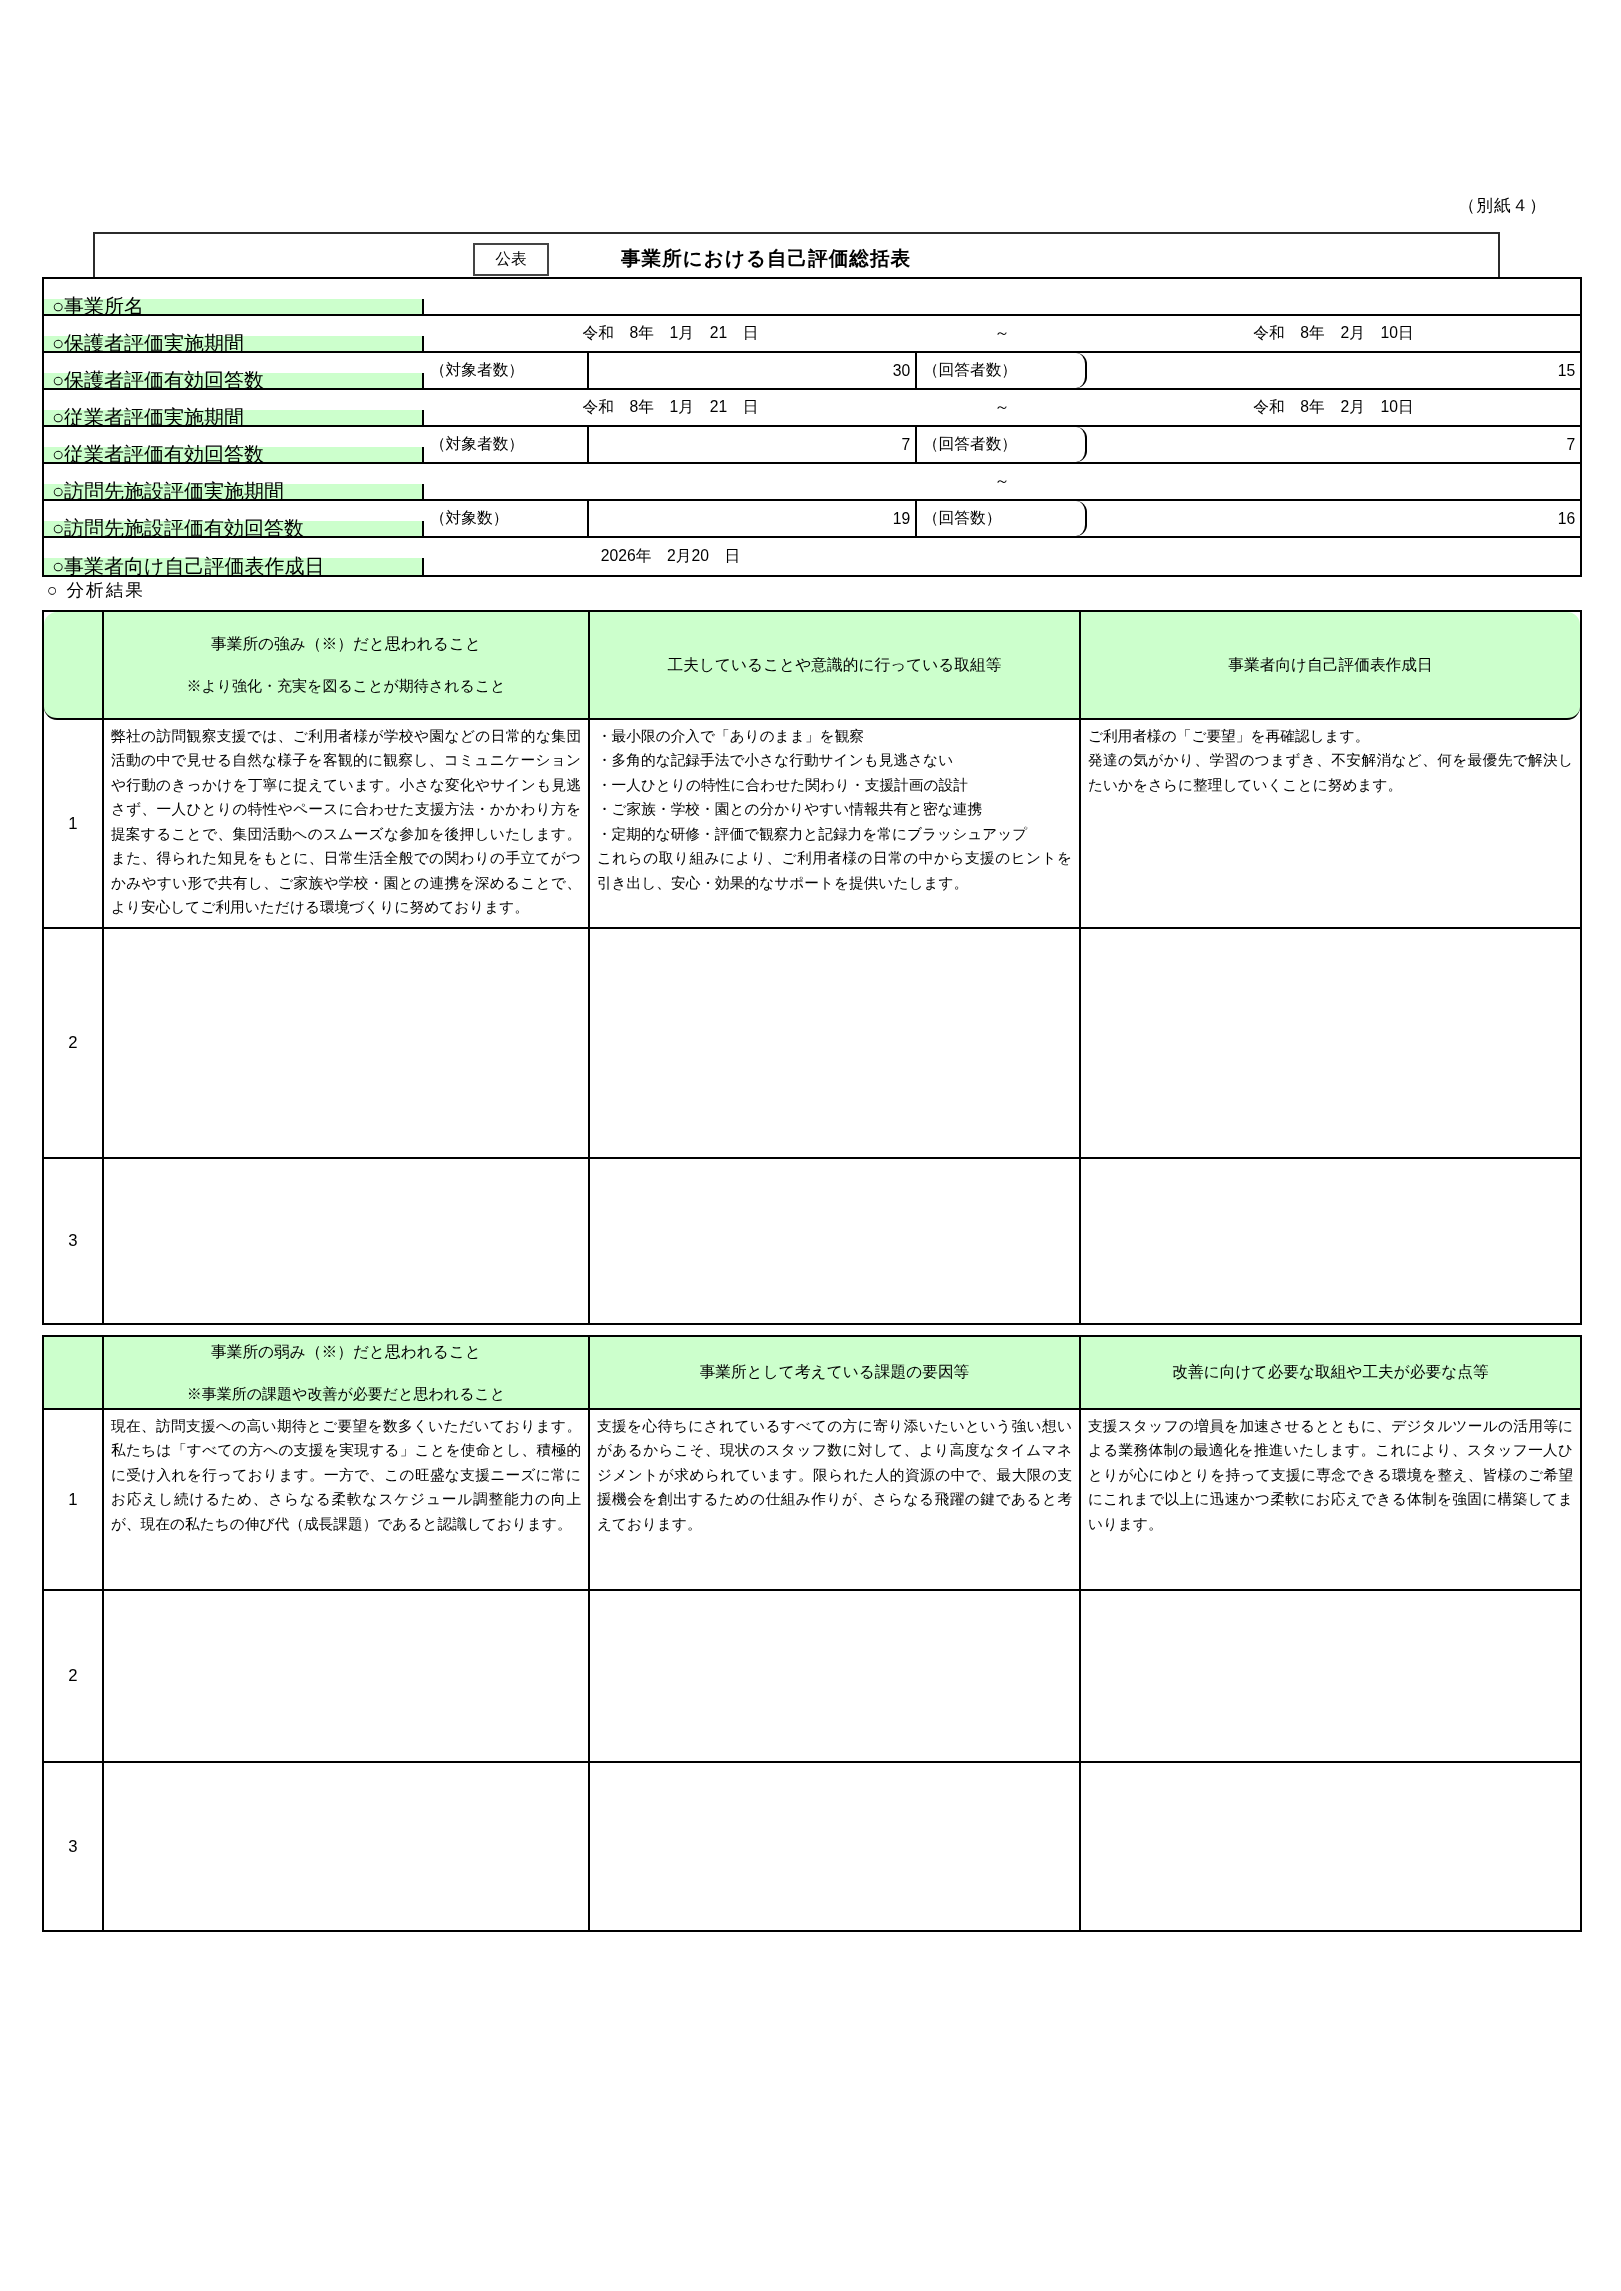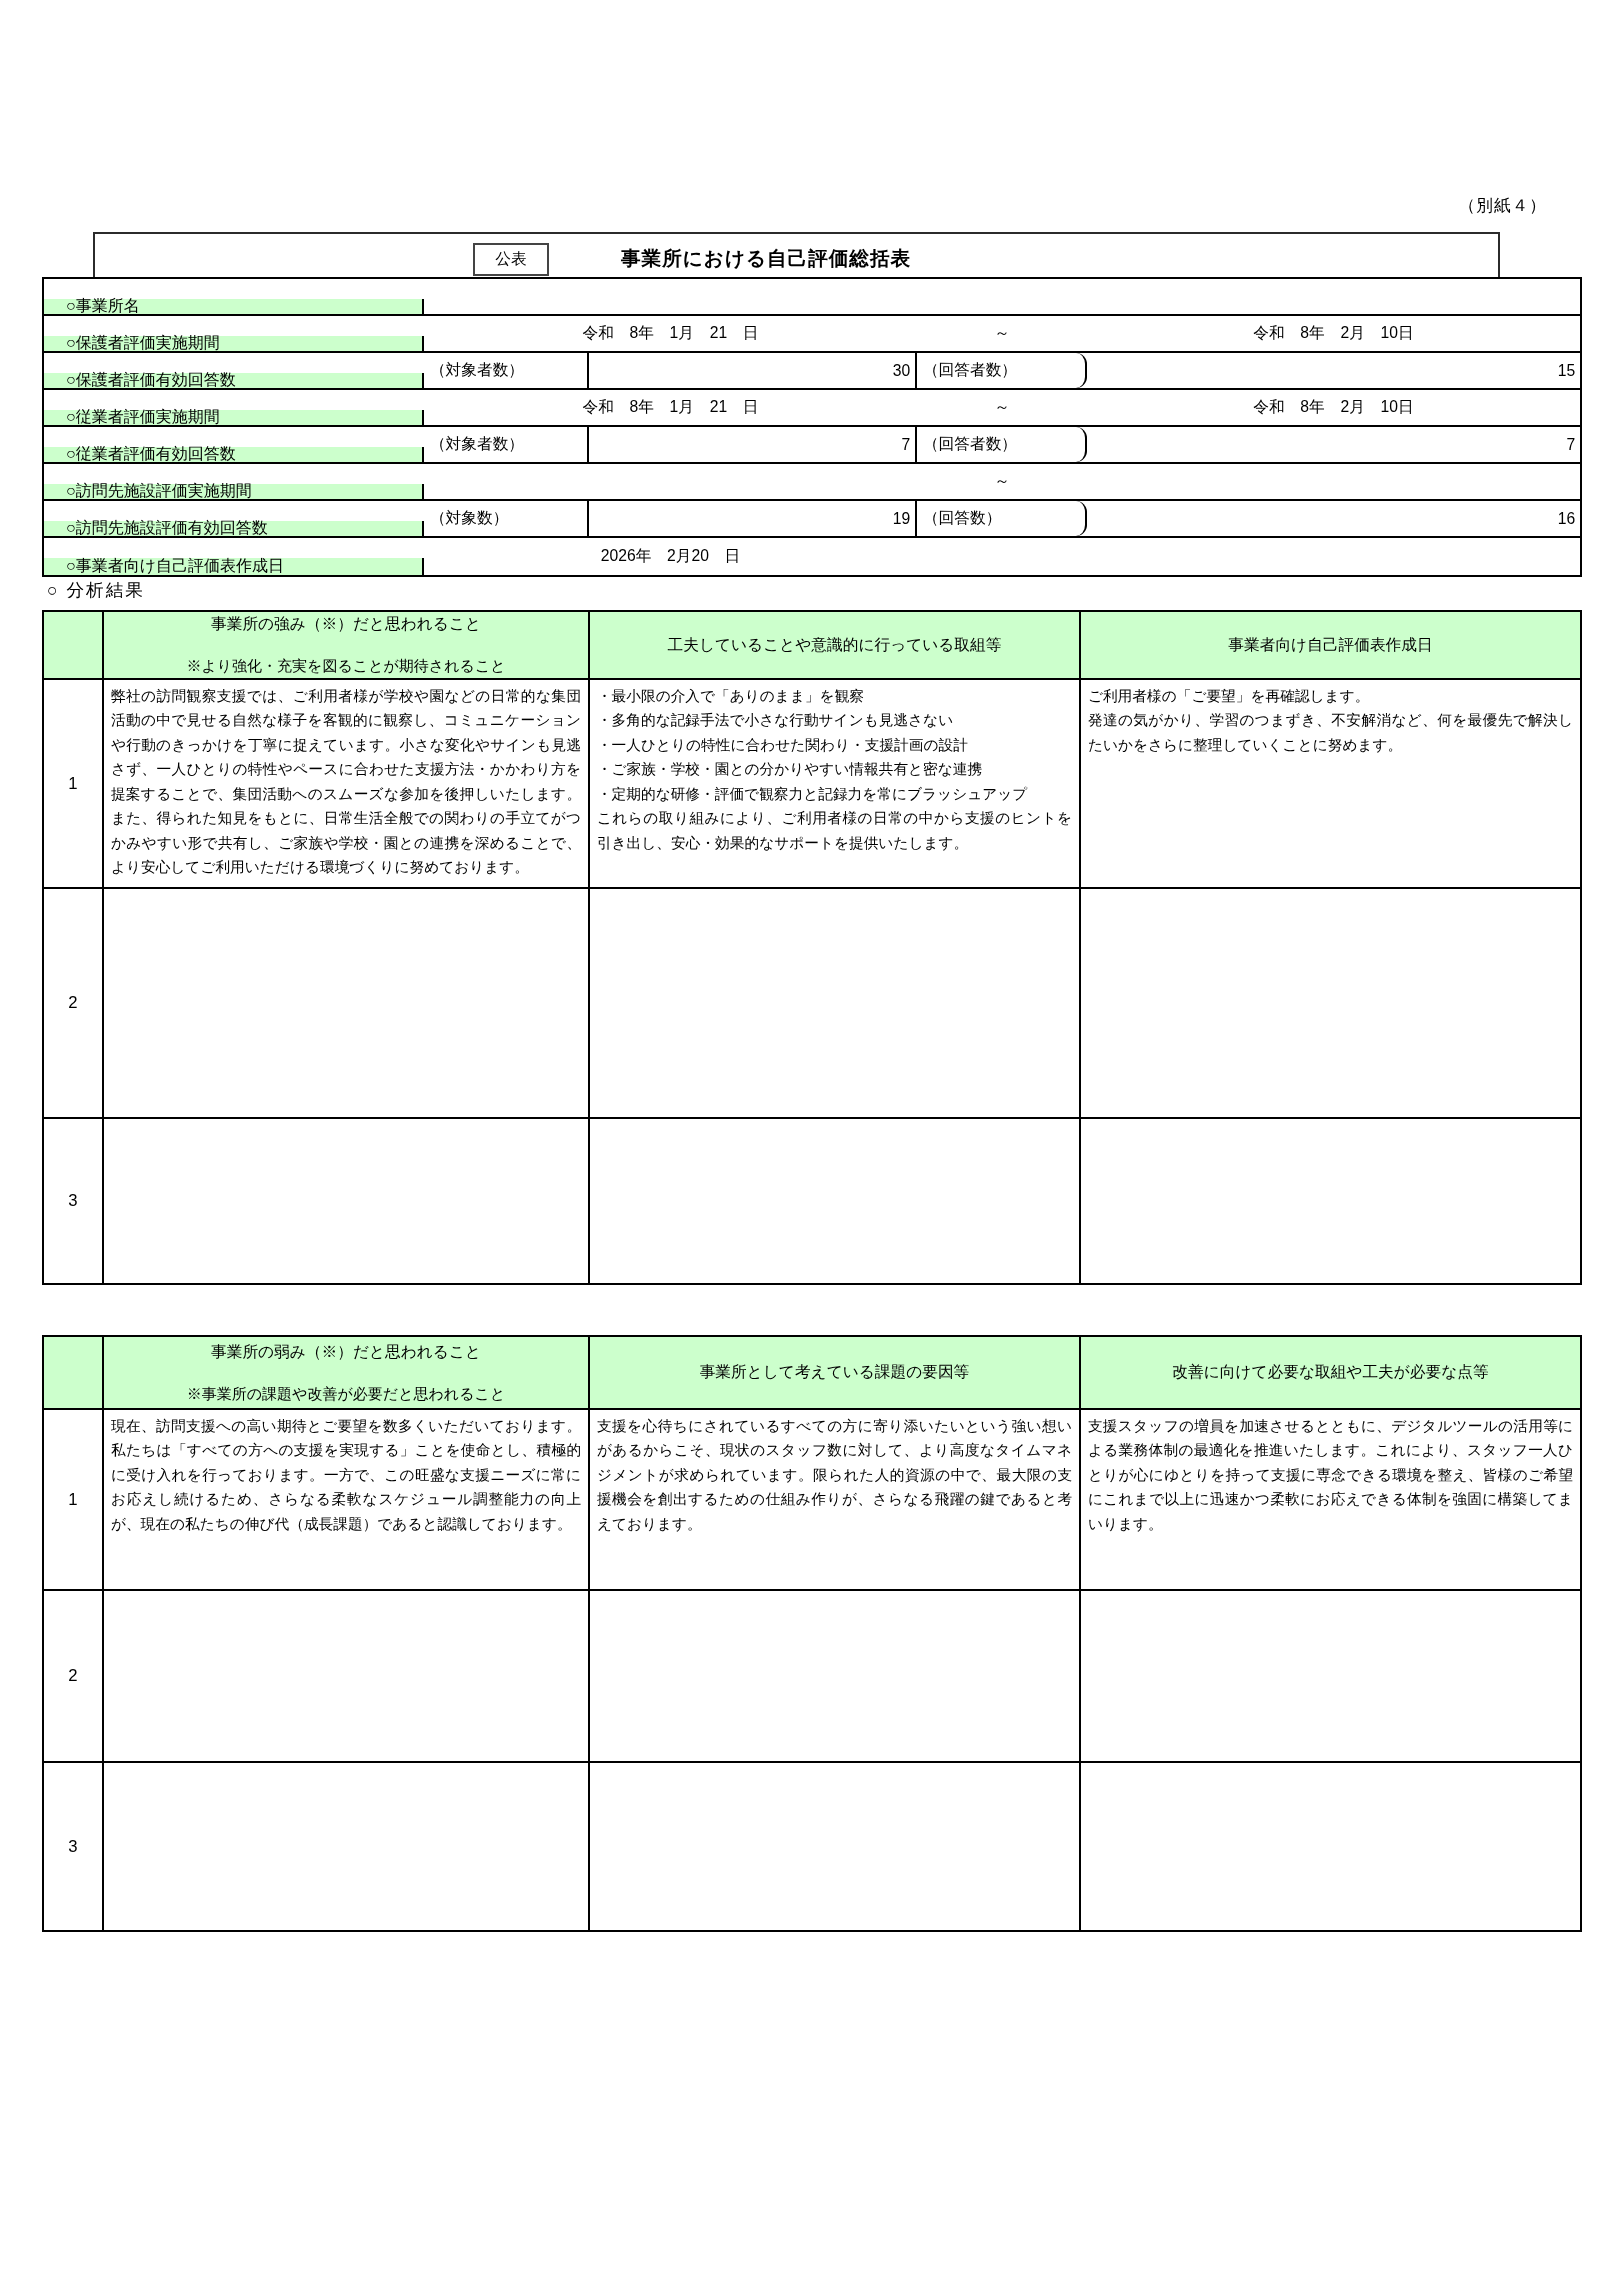--- a/index.html
+++ b/index.html
@@ -12,41 +12,41 @@
 
   
   .title-box { position:absolute; left:93px; top:232px; width:1407px; height:52px; border:2px solid #2b2b2b; background:#fff; }
   .publish-box { position:absolute; left:378px; top:8.8px; width:76px; height:33px; border:2px solid #444; display:flex; align-items:center; justify-content:center; font-size:15.7px; }
   .doc-title { position:absolute; left:526px; top:0; height:100%; display:flex; align-items:center; font-size:19.6px; font-weight:600; letter-spacing:1px; }
 
   
   .info-table { position:absolute; left:42px; top:277px; width:1540px; border:2.9px solid #000; background:#fff; }
   .irow { display:flex; height:37px; border-bottom:2.9px solid #000; }
   .irow:last-child { border-bottom:none; }
-  .ilabel { width:380px; flex:0 0 380px; background:#ccffcc; border-right:2px solid #000; display:flex; align-items:center; padding-left:22px; font-size:16px;margin-top:20px; }
+  .ilabel { width:380px; flex:0 0 380px; background:#ccffcc; border-right:2px solid #000; display:flex; align-items:center; padding-left:8px; font-size:20px;margin-top:20px; }
   .icell { display:flex; align-items:center; font-size:15.7px; }
   .c-small { flex:0 0 165px; border-right:2px solid #000; padding-left:5.9px; }
   .c-val1 { flex:0 0 328px; border-right:2px solid #000; justify-content:flex-end; padding-right:4.9px; }
   .c-small2 { flex:0 0 170px; border-right:2px solid #000; padding-left:5.9px;border-radius:11px; }
   .c-val2 { flex:1 1 auto; justify-content:flex-end; padding-right:4.9px; }
   .c-merged { flex:1 1 auto; }
   .dspan1 { flex:0 0 493px; display:flex; align-items:center; justify-content:center; }
   .dspan2 { flex:0 0 170px; display:flex; align-items:center; justify-content:center; }
   .dspan3 { flex:1 1 auto; display:flex; align-items:center; justify-content:center; }
   .center-all { justify-content:center; }
 
   
   .section-label { position:absolute; left:47px; top:578px; font-size:17.6px; letter-spacing:2px; }
 
   
   .atable { position:absolute; left:42px; width:1540px; border:2.9px solid #000; background:#fff; }
   .table-strengths { top:610px; }
   .table-weaknesses { top:1335px; }
   .ahead { display:flex; background:#ccffcc; border-bottom:2.9px solid #000; }
-  .table-strengths .ahead { height:68px; }
+  .table-strengths .ahead { height:108px;border-radius:13px; }
   .table-weaknesses .ahead { height:73px; }
   .arow { display:flex; border-bottom:2.9px solid #000; }
   .arow:last-child { border-bottom:none; }
   .num-col { flex:0 0 60px; border-right:2px solid #000; display:flex; align-items:center; justify-content:center; font-size:16.7px; }
   .acol1 { flex:0 0 486px; border-right:2px solid #000; }
   .acol2 { flex:0 0 491px; border-right:2px solid #000; }
   .acol3 { flex:1 1 auto; }
   .hcell { display:flex; flex-direction:column; align-items:center; justify-content:center; text-align:center; font-size:15.7px; line-height:1.45; padding:3.9px; }
   .hcell .sub { font-size:15px; margin-top:19px; }
   .tcell { padding:3.9px 6.9px; font-size:14.7px; line-height:24.5px; text-align:justify; white-space:pre-line; overflow:hidden; }

